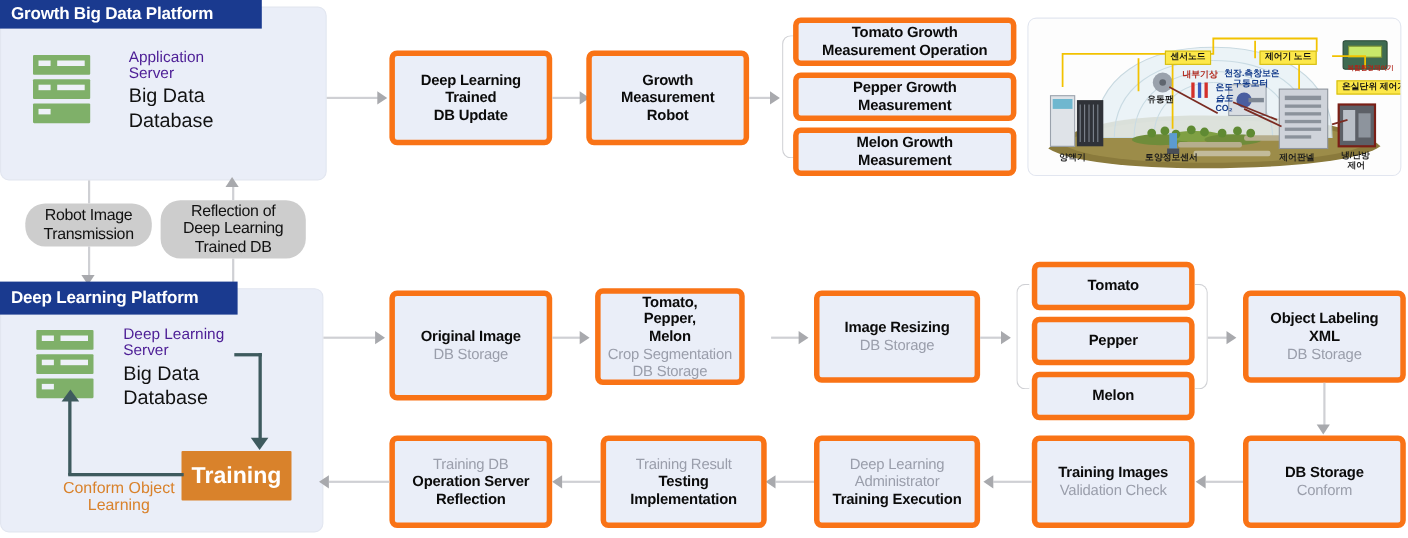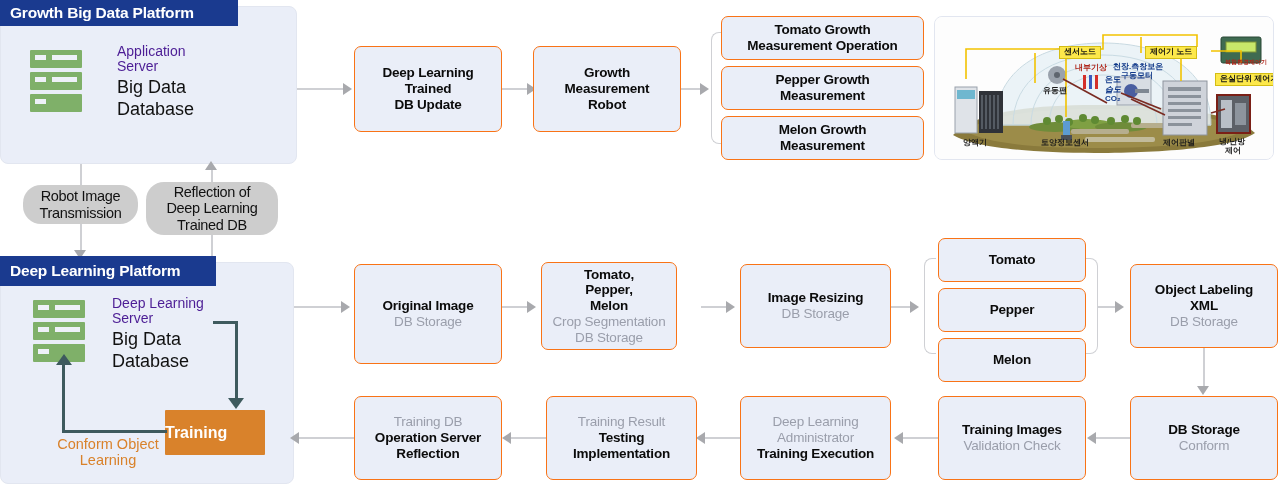--- a/index.html
+++ b/index.html
@@ -15,21 +15,21 @@
     background:#eaeef8;border:1px solid #e2e6f0;border-radius:8px;
   }
   .panel-title{
     background:#1a3a8f;color:#ffffff;font-weight:bold;font-size:15.5px;
     display:flex;align-items:center;padding:0 10px;letter-spacing:-.2px;
     white-space:nowrap;
   }
 
   
   .pbox{
-    background:#eaeef8;border:1px solid #f97316;border-radius:7px;
+    background:#eaeef8;border:5px solid #f97316;border-radius:7px;
     display:flex;flex-direction:column;align-items:center;justify-content:center;
     text-align:center;line-height:1.17;
   }
   .pbox .b{font-weight:bold;color:#0b0b0b;font-size:13.5px;letter-spacing:-.2px;}
   .pbox .l{font-weight:normal;color:#9a9eab;font-size:13.5px;letter-spacing:-.2px;}
 
   
   .gbox{
     background:#cdcdcd;color:#111;font-size:14.5px;line-height:1.13;
     display:flex;align-items:center;justify-content:center;text-align:center;
@@ -41,22 +41,22 @@
   .server{width:52px;height:62px;display:flex;flex-direction:column;justify-content:space-between;}
   .srow{position:relative;background:#7fb069;height:18px;border-radius:1px;}
   .srow:before{content:"";position:absolute;left:5px;top:5px;width:11px;height:5px;background:#eef1f8;}
   .srow:after{content:"";position:absolute;left:22px;top:5px;width:25px;height:5px;background:#eef1f8;}
   .srow.last:after{display:none;}
 
   .srv-label .sub{color:#4c1d95;font-size:14px;line-height:1.1;}
   .srv-label .main{color:#111;font-size:18px;line-height:1.07;margin-top:3px;}
 
   .training{
-    background:#d9822b;color:#fff;font-weight:bold;font-size:16px;
-    display:flex;align-items:center;justify-content:flex-start;border-radius:1px;
+    background:#d9822b;color:#fff;font-weight:bold;font-size:21px;
+    display:flex;align-items:center;justify-content:center;border-radius:1px;
   }
   .gol{color:#d9822b;font-size:14.5px;line-height:1.12;text-align:center;}
 
   
   .ln{background:#cfd0d4;}
   .lnh{height:1.6px;}
   .lnv{width:1.6px;}
   .ar{width:0;height:0;}
   .ar-r{border-top:6px solid transparent;border-bottom:6px solid transparent;border-left:9px solid #a8a9ad;}
   .ar-l{border-top:6px solid transparent;border-bottom:6px solid transparent;border-right:9px solid #a8a9ad;}

